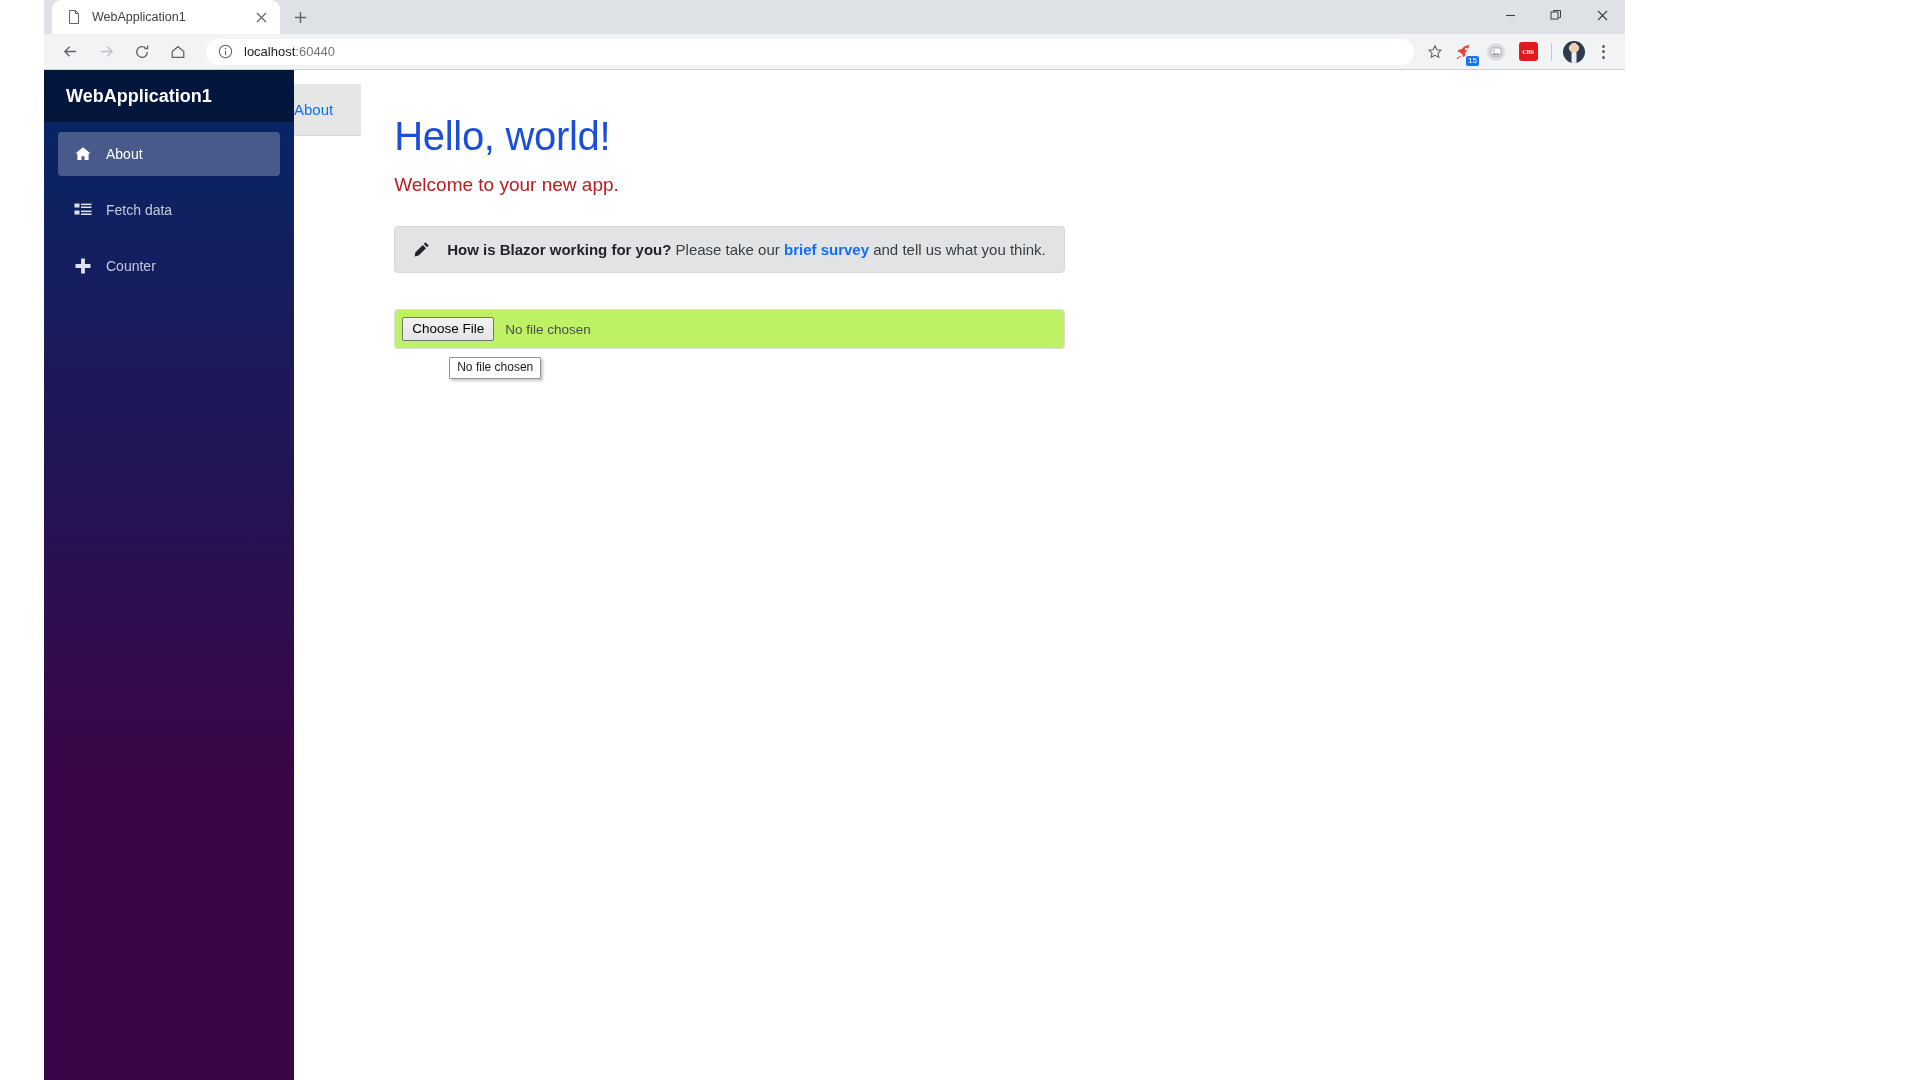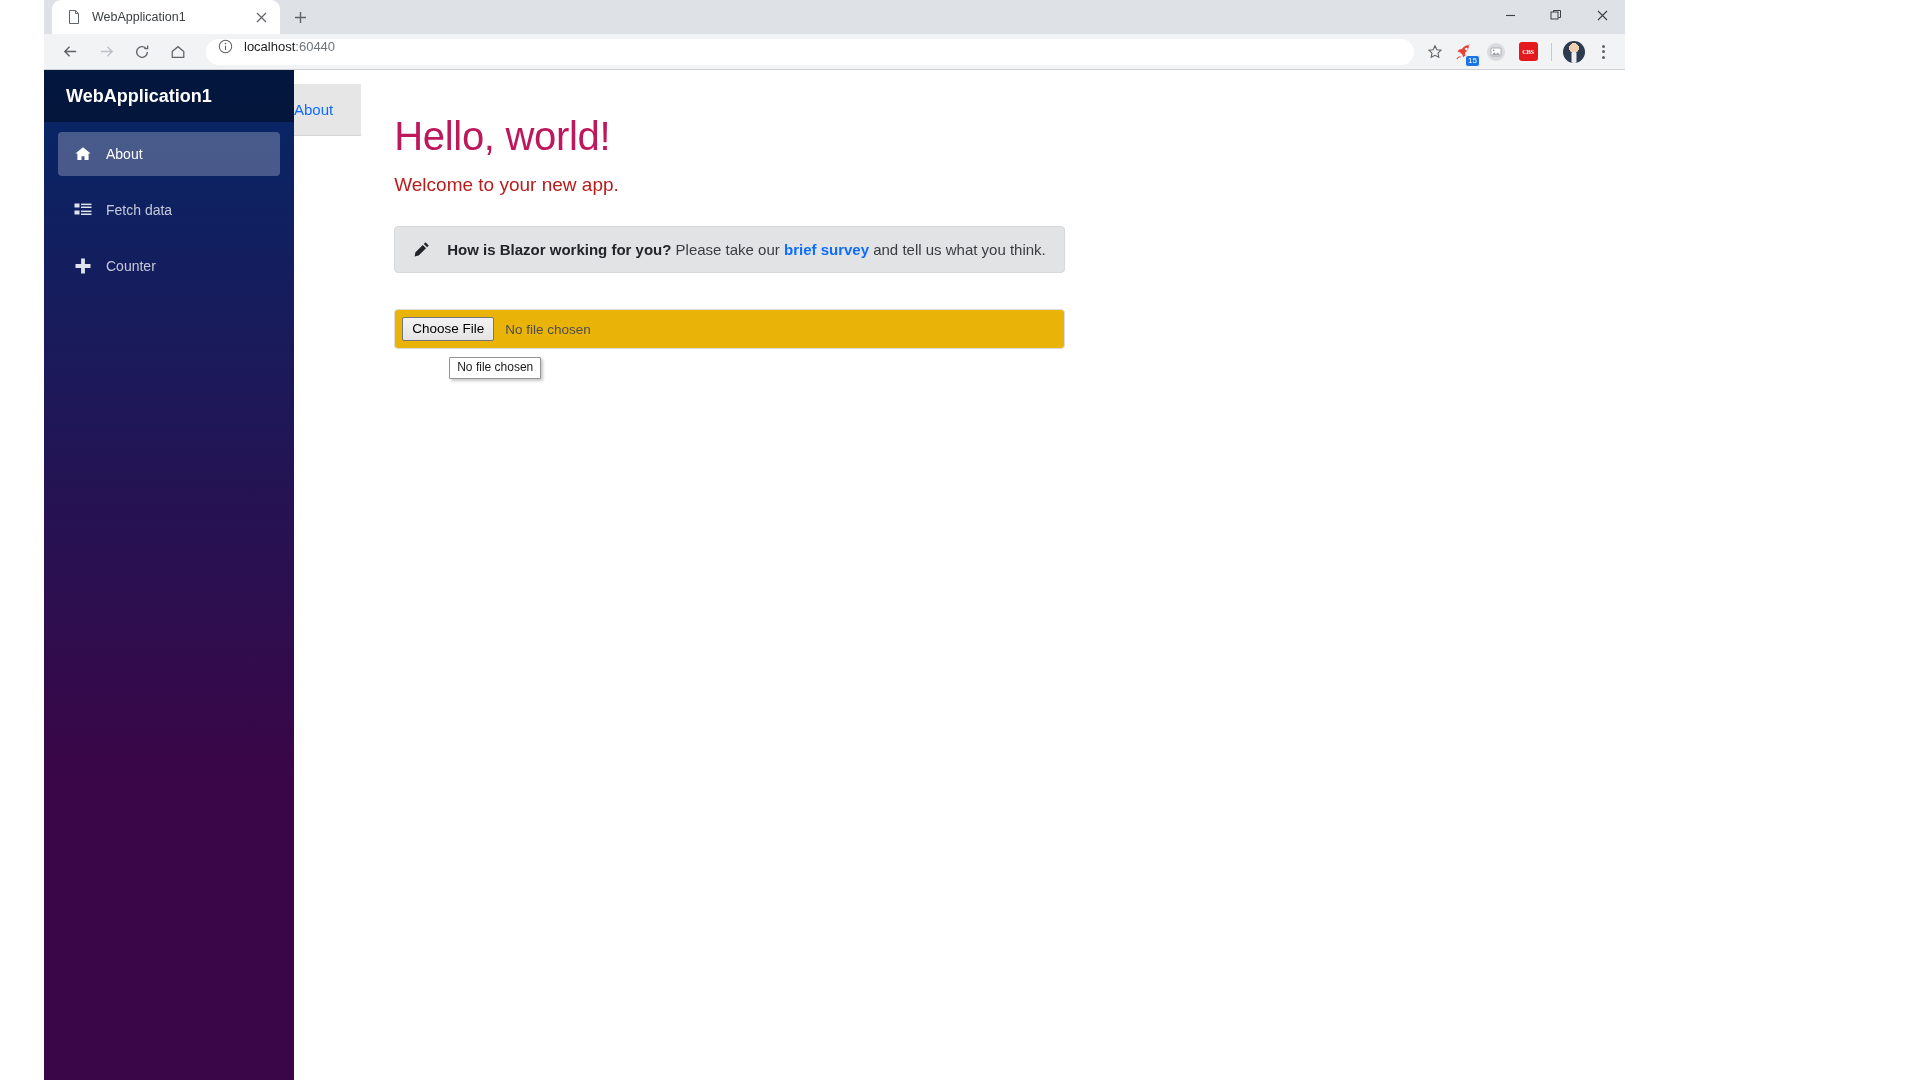--- a/index.html
+++ b/index.html
@@ -69,21 +69,21 @@
     width: 30px; height: 30px; margin: 0 3px;
     display: flex; align-items: center; justify-content: center;
     color: #5f6368; border-radius: 50%;
   }
   .navbtn.disabled { color: #bdc1c6; }
   .omnibox {
     flex: 1 1 auto;
     height: 26px;
     background: #ffffff;
     border-radius: 13px;
-    display: flex; align-items: flex-start;
+    display: flex; align-items: center;
     margin: 0 8px 0 10px;
     padding: 0 10px 0 12px;
     min-width: 0;
   }
   .omni-info { width: 15px; height: 15px; flex: 0 0 15px; margin-right: 11px; color: #5f6368; display:block; }
   .omni-url { font-size: 13px; color: #202124; white-space: nowrap; line-height: 16px; }
   .omni-url .port { color: #70757a; }
   .omni-star { width: 26px; height: 26px; display: flex; align-items: center; justify-content: center; color: #5f6368; flex: 0 0 26px; }
 
   .ext { width: 28px; height: 28px; margin: 0 2px; display: flex; align-items: center; justify-content: center; position: relative; flex:0 0 28px;}
@@ -150,21 +150,21 @@
   .topbar {
     height: 52px; flex: 0 0 52px;
     background: #e6e6e6;
     border-bottom: 1px solid #d6d6d6;
     display: flex; align-items: center; justify-content: flex-end;
     padding-right: 28px;
   }
   .topbar a { color: #0d6efd; font-size: 15px; text-decoration: none; }
 
   .main { padding: 28px 28px 0 33px; position: relative; }
-  .h1 { font-size: 40px; font-weight: normal; color: #be185d; line-height: 1.2; letter-spacing: -0.3px; }
+  .h1 { font-size: 40px; font-weight: normal; color: #1d4ed8; line-height: 1.2; letter-spacing: -0.3px; }
   .lead { font-size: 19px; color: #b91c1c; margin-top: 14px; }
 
   .alert {
     margin-top: 30px;
     background: #e2e3e5;
     border: 1px solid #d6d8db;
     border-radius: 4px;
     padding: 14px 18px;
     display: flex; align-items: center;
     font-size: 15px; color: #383d41; text-align: center;
@@ -173,21 +173,21 @@
   .alert b { font-weight: bold; color: #212529; }
   .alert a { color: #0d6efd; font-weight: bold; text-decoration: none; }
 
   .fileblock { margin-top: 36px; position: relative; }
   .fileinput {
     border: 1px solid #dcdcdc;
     border-radius: 4px;
     height: 40px;
     display: flex; align-items: center;
     padding: 0 7px;
-    background: #eab308;
+    background: #bef264;
   }
   .choose-btn {
     font-family: "Liberation Sans", sans-serif;
     font-size: 13.5px; color: #000;
     background: linear-gradient(#f3f3f3, #e4e4e4);
     border: 1px solid #767676;
     border-radius: 2px;
     padding: 3px 9px;
     line-height: 16px;
   }

